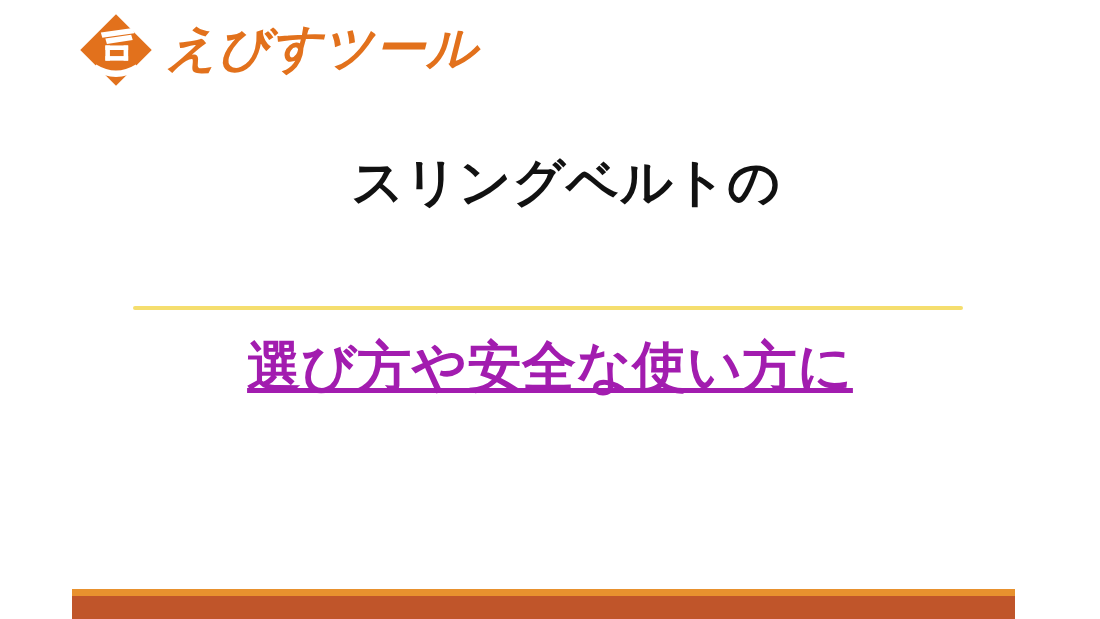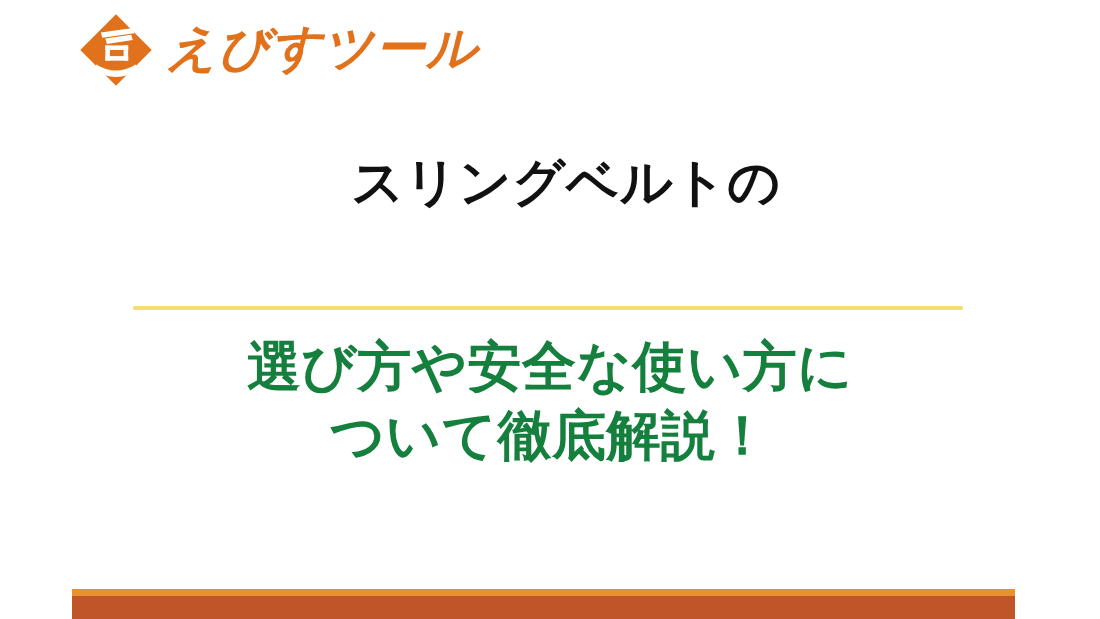--- a/index.html
+++ b/index.html
@@ -85,24 +85,25 @@
     position: absolute;
     left: 0;
     top: 332px;
     width: 1100px;
     text-align: center;
   }
   .subhead-line {
     font-family: "DejaVu Sans", "Liberation Sans", sans-serif;
     font-size: 54px;
     font-weight: 700;
-    color: #15803d;
+    color: #a21caf;
     line-height: 1.28;
     letter-spacing: 0.5px;
     white-space: nowrap;
+    text-decoration: underline;
   }
 
   
   .bottom-bar {
     position: absolute;
     left: 72px;
     top: 589px;
     width: 943px;
     height: 30px;
     background: #C0552A;
@@ -137,20 +138,19 @@
   </div>
 
   <div class="headline">
     <div class="headline-line">スリングベルトの</div>
   </div>
 
   <div class="divider"></div>
 
   <div class="subhead">
     <div class="subhead-line">選び方や安全な使い方に</div>
-    <div class="subhead-line">ついて徹底解説！</div>
   </div>
 
   <div class="bottom-bar">
     <div class="bottom-bar-stripe"></div>
   </div>
 
 </div>
 
 </body></html>

